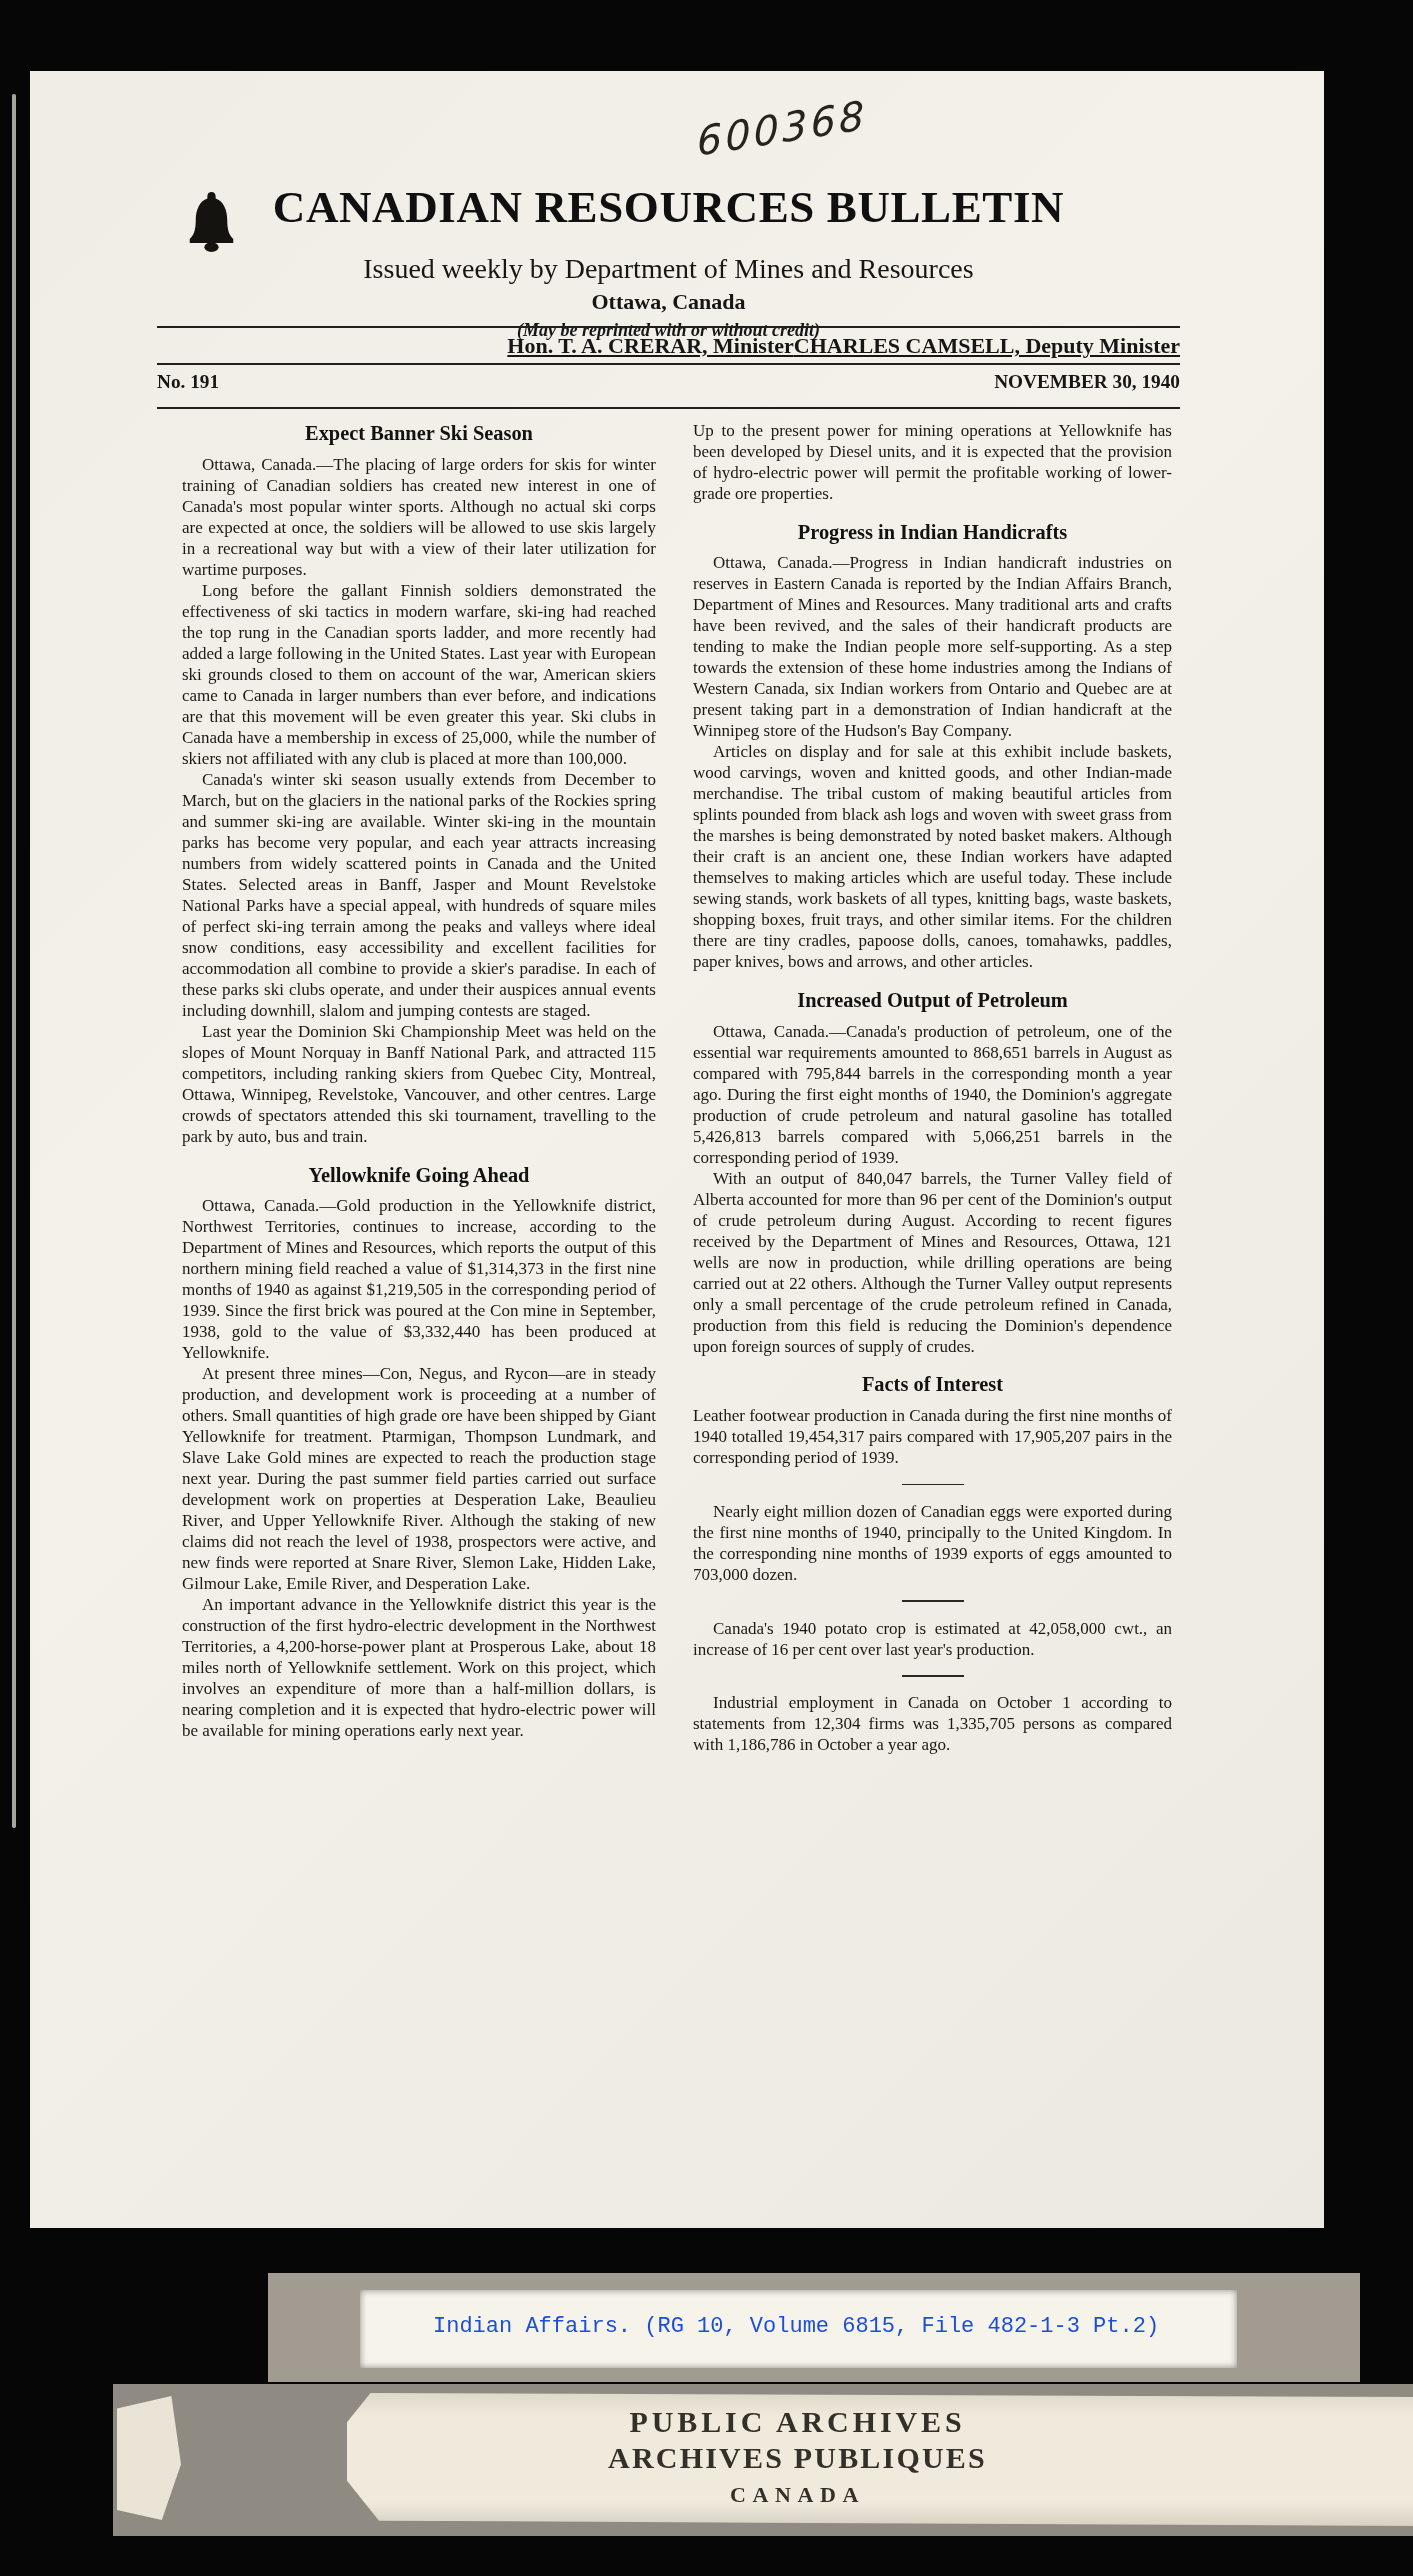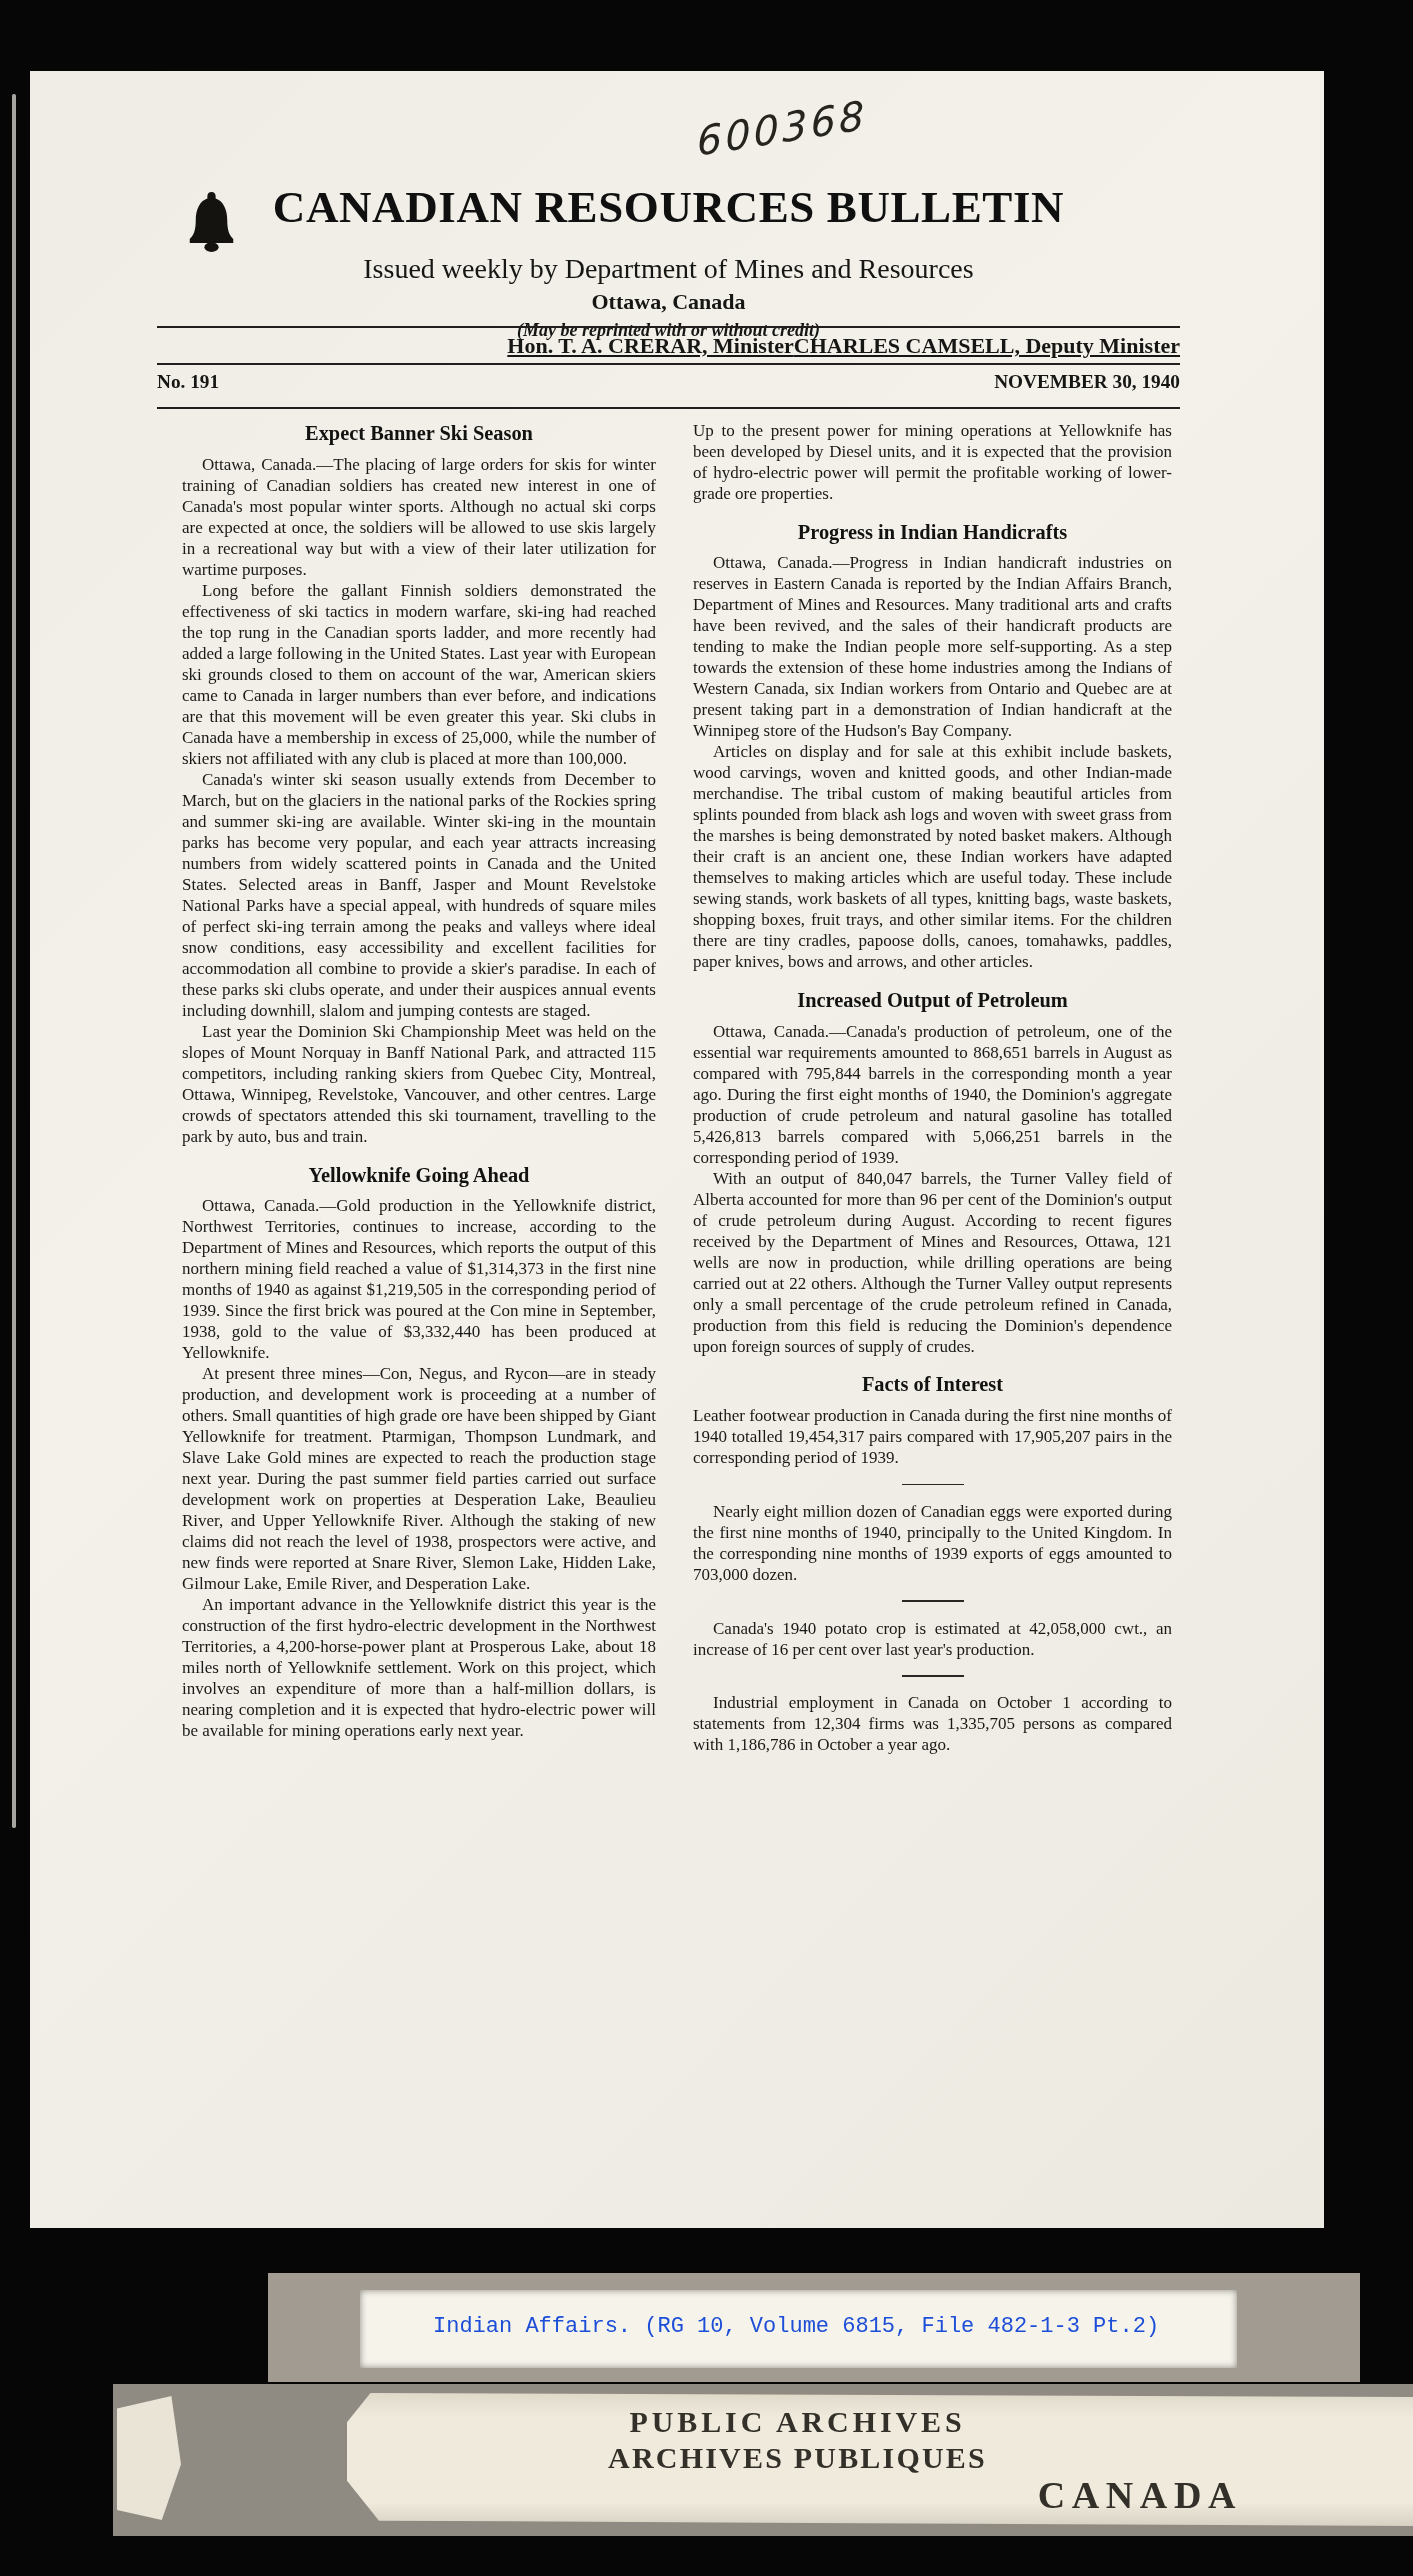--- a/index.html
+++ b/index.html
@@ -90,21 +90,21 @@
     position: absolute; left: 347px; top: 2393px; width: 1067px; height: 133px;
     background: linear-gradient(180deg, #ded9c9 0%, #efeadc 18%, #efeadc 82%, #d6d1c2 100%);
     clip-path: polygon(0 22%, 2.2% 0, 100% 3%, 100% 100%, 3% 96%, 0 66%);
   }
   .archives {
     position: absolute; left: 353px; top: 2404px; width: 889px;
     text-align: center; font-weight: bold; color: #33302a;
   }
   .archives .l1 { font-size: 30px; letter-spacing: 3.9px; line-height: 36px; }
   .archives .l2 { font-size: 30px; letter-spacing: 2.2px; line-height: 36px; }
-  .archives .l3 { font-size: 38px; letter-spacing: 6.6px; line-height: 38px; text-align: right; }
+  .archives .l3 { font-size: 22px; letter-spacing: 6.6px; line-height: 38px; }
 </style>
 </head>
 <body>
 
 <div class="scan-line"></div>
 
 <div class="page">
 
   <div class="handwritten">600368</div>
 

